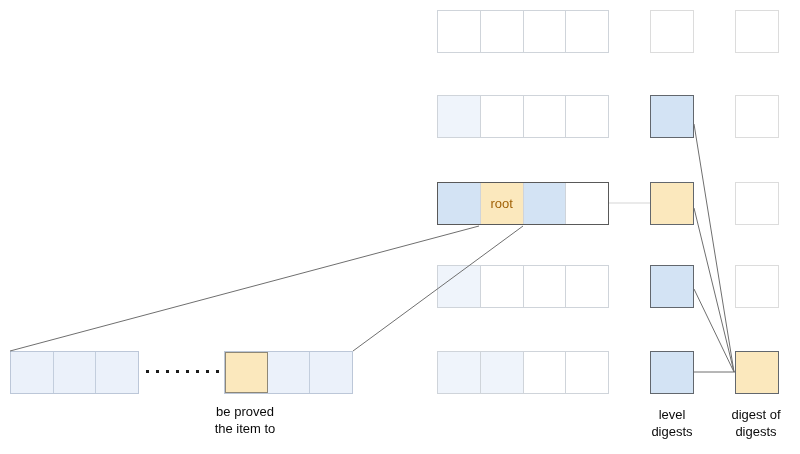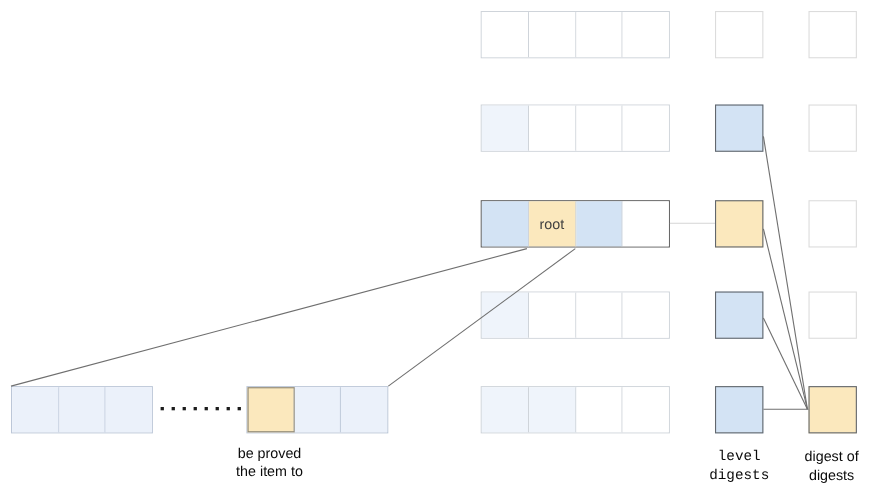--- a/index.html
+++ b/index.html
@@ -15,21 +15,21 @@
   .cell{flex:1 1 0;box-sizing:border-box;border-right:1px solid #cfd4da;}
   .mrow .cell:last-child{border-right:none;}
   .frame-blue .cell{border-right-color:#c3cedd;}
   .fill-white{background:#ffffff;}
   .fill-faded{background:var(--faded-blue,#eff4fb);}
   .fill-faded2{background:var(--faded-blue2,#ebf1fa);}
   .fill-blue{background:var(--blue,#d3e3f4);}
   .fill-yellow{background:var(--yellow,#fbe8bd);}
   .item-cell{outline:1px solid #8e8776;outline-offset:-1px;}
   .root-cell{display:flex;align-items:center;justify-content:center;
-             font-size:13px;line-height:13px;color:#404040;}
+             font-size:13px;line-height:13px;color:#a16207;}
   .sbox{position:absolute;width:44px;height:43px;box-sizing:border-box;z-index:1;}
   .t-white{background:#ffffff;border:1px solid #dcdcdc;}
   .t-blue{background:var(--blue,#d3e3f4);border:1px solid #62676d;}
   .t-yellow{background:var(--yellow,#fbe8bd);border:1px solid #62676d;}
   .dots{position:absolute;display:flex;gap:7px;z-index:1;}
   .dot{width:3px;height:3px;background:#1c1c1c;}
   .lbl{position:absolute;width:140px;text-align:center;font-size:13px;
        line-height:17px;color:#0a0a0a;z-index:2;}
 </style>
 </head>
@@ -44,21 +44,21 @@
     <line x1="694" y1="124" x2="734" y2="372" stroke="#6f6f6f" stroke-width="1"></line>
     <line x1="694" y1="208" x2="734" y2="372" stroke="#6f6f6f" stroke-width="1"></line>
     <line x1="694" y1="289" x2="734" y2="372" stroke="#6f6f6f" stroke-width="1"></line>
     <line x1="694" y1="372" x2="735" y2="372" stroke="#6f6f6f" stroke-width="1"></line>
   </svg>
 
   <div class="lbl" style="left:175px;top:403px;">
     <div>be proved</div>
     <div>the item to</div>
   </div>
-  <div class="lbl" style="left:602px;top:406px;font-family:Liberation Mono, monospace;">
+  <div class="lbl" style="left:602px;top:406px;">
     <div>level</div>
     <div>digests</div>
   </div>
   <div class="lbl" style="left:686px;top:406px;">
     <div>digest of</div>
     <div>digests</div>
   </div>
 <div class="mrow frame-light" style="left: 437px; top: 10px; width: 172px; height: 43px;">
       <div class="cell fill-white"></div>
       <div class="cell fill-white"></div>

